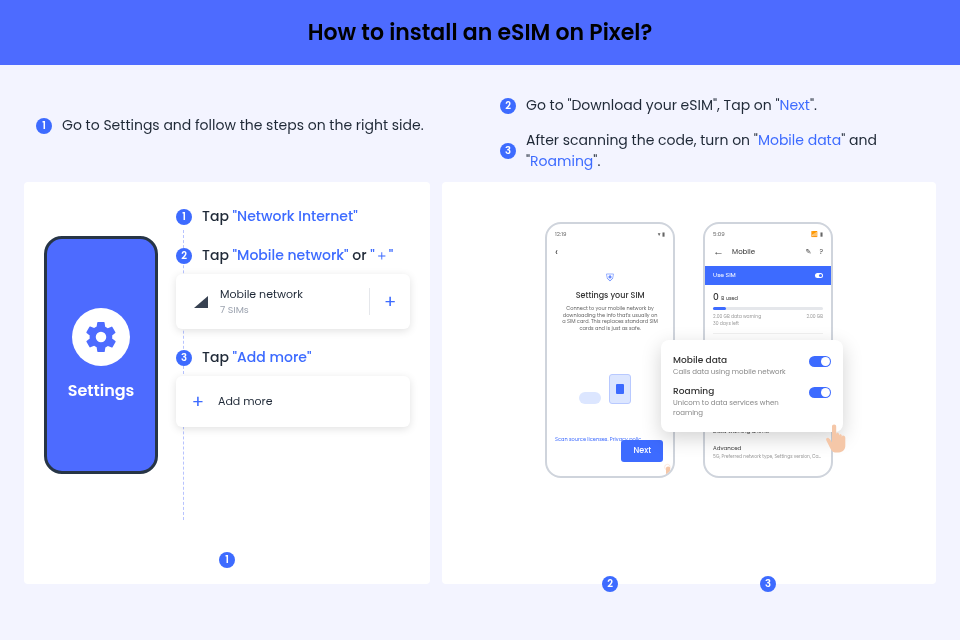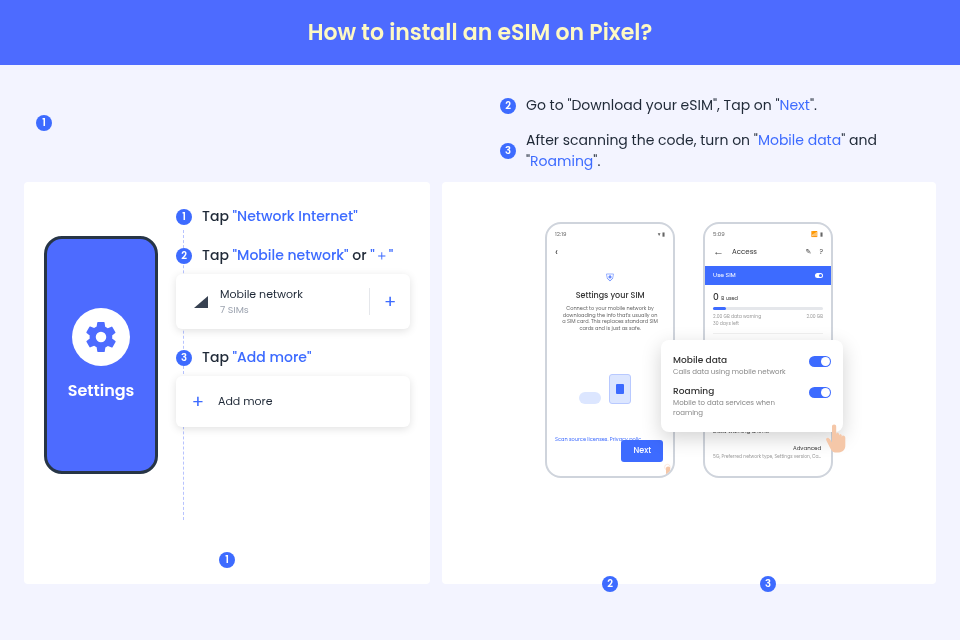--- a/index.html
+++ b/index.html
@@ -12,21 +12,21 @@
     color: #1f2937;
   }
   .header {
     background: #4d6bff;
     height: 65px;
     display: flex;
     align-items: center;
     justify-content: center;
   }
   .header h1 {
-    color: #fef9c3;
+    color: #000000;
     font-size: 22px;
     font-weight: 600;
     text-align: center;
   }
   .top-instructions {
     display: flex;
     padding: 20px 36px 10px 36px;
     gap: 40px;
   }
   .instr-left { flex: 1; padding-top: 30px; }
@@ -158,21 +158,21 @@
     display:flex; justify-content: space-between; align-items: center;
     padding: 5px 8px; margin: 2px -8px 0;
   }
   .blue-strip .dot { width: 8px; height: 5px; background:#fff; border-radius: 3px; position:relative;}
   .blue-strip .dot::after{content:"";position:absolute;right:1px;top:1px;width:3px;height:3px;border-radius:50%;background:#3d6bff;}
   .usage-block { padding: 6px 0; font-size:5.5px;}
   .usage-block .big { font-size: 9px; color:#333;}
   .usage-block .tiny { font-size:4.5px; color:#999;}
   .usage-bar { height:3px; background:#e5e7eb; margin:3px 0; border-radius: 2px; position:relative;}
   .usage-bar::before{content:"";position:absolute;left:0;top:0;bottom:0;width:12%;background:#3d6bff;border-radius:2px;}
-  .row2 { display:flex; justify-content:space-between; font-size:5.5px; padding: 6px 0; border-top:1px solid #f0f0f0; color:#333;text-align:right;}
+  .row2 { display:flex; justify-content:space-between; font-size:5.5px; padding: 6px 0; border-top:1px solid #f0f0f0; color:#333;}
   .row2 .sub2{color:#999;font-size:4.5px;}
   .overlay-card {
     position: absolute; left: -42px; top: 118px; width: 182px;
     background:#fff; border-radius: 8px; padding: 10px 12px;
     box-shadow: 0 6px 20px rgba(0,0,0,0.18);
     z-index: 5;
   }
   .overlay-card .orow { display:flex; align-items:flex-start; gap:8px; padding: 4px 0;}
   .overlay-card .orow-text { flex:1; }
   .overlay-card .otitle { font-size: 9px; color:#333; font-weight:500;}
@@ -184,20 +184,21 @@
 <body>
 
 <div class="header">
   <h1>How to install an eSIM on Pixel?</h1>
 </div>
 
 <div class="top-instructions">
   <div class="instr-left">
     <div class="instr-line">
       <span class="badge">1</span>
+      <span>Go to Settings and follow the steps on the right side.</span>
     </div>
   </div>
   <div class="instr-right">
     <div class="instr-line">
       <span class="badge">2</span>
       <span>
         <span>Go to "Download your eSIM", Tap on "</span><span class="hl">Next</span><span>".</span>
       </span>
     </div>
     <div class="instr-line">
@@ -289,21 +290,21 @@
     </div>
 
     <div class="group" style="position:relative;">
       <div class="phone-mock settings2">
         <div class="statusbar">
             <span>5:09</span>
             <span>📶 ▮</span>
           </div>
         <div class="hdr">
             <span class="back">←</span>
-            <span>Access</span>
+            <span>Mobile</span>
             <span style="margin-left:auto">✎</span>
             <span>?</span>
           </div>
         <div class="blue-strip">
           <span>Use SIM</span>
           <span class="dot"></span>
         </div>
         <div class="usage-block">
           <div><span class="big"><span style="font-weight:500">0</span> <span style="font-size:5px;">B used</span></span></div>
           <div class="usage-bar"></div>
@@ -337,21 +338,21 @@
         <div class="orow">
           <div class="orow-text">
             <div class="otitle">Mobile data</div>
             <div class="osub">Calls data using mobile network</div>
           </div>
           <div class="toggle"></div>
         </div>
         <div class="orow">
           <div class="orow-text">
             <div class="otitle">Roaming</div>
-            <div class="osub">Mobile to data services when roaming</div>
+            <div class="osub">Unicom to data services when roaming</div>
           </div>
           <div class="toggle"></div>
         </div>
         <div class="cursor-hand" style="right:-10px;bottom:-22px;">
           <svg viewBox="0 0 40 48">
               <path fill="#f5c7a8" d="M14 46c-3 0-5-3-7-7l-5-10c-1-2 0-4 2-4 1 0 2 1 3 2l3 5V9c0-2 1-3 3-3s3 1 3 3v11c0-1 1-2 2-2s2 1 2 2v2c0-1 1-2 2-2s2 1 2 2v2c0-1 1-2 2-2s3 1 3 3v12c0 5-4 9-9 9Z"></path>
             </svg>
         </div>
       </div>
       <span class="badge panel-badge-bottom">3</span>

